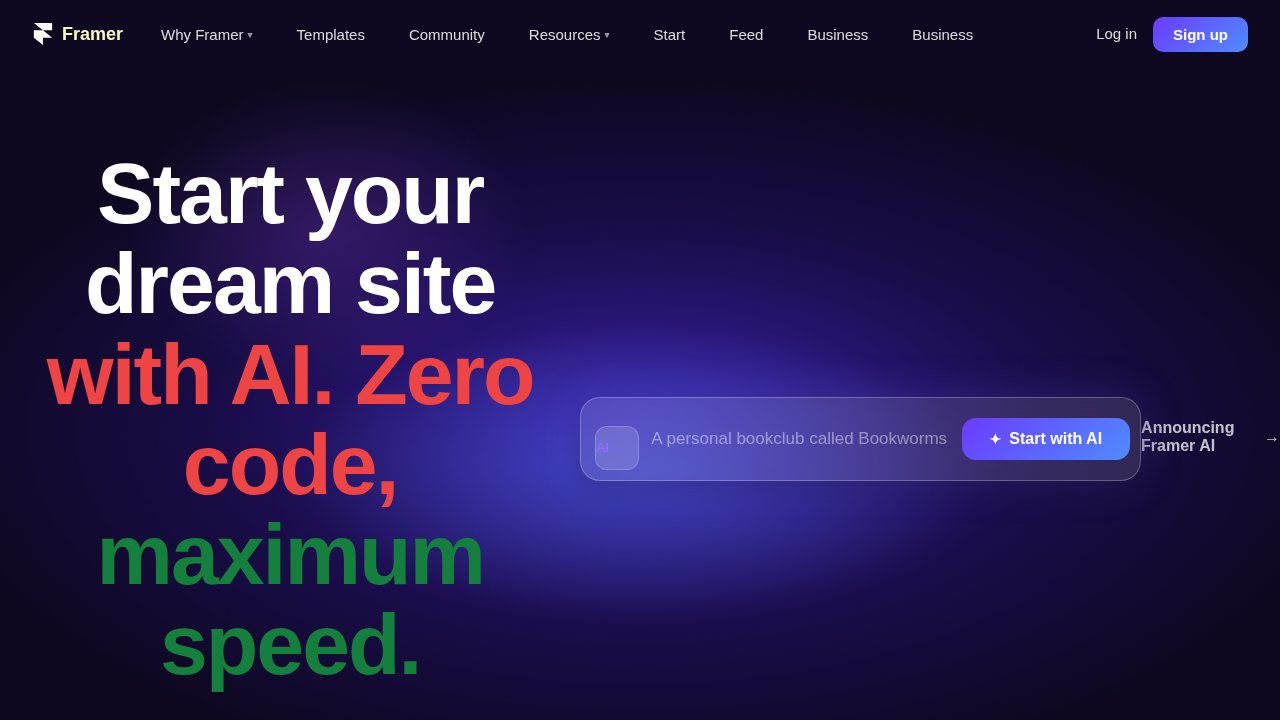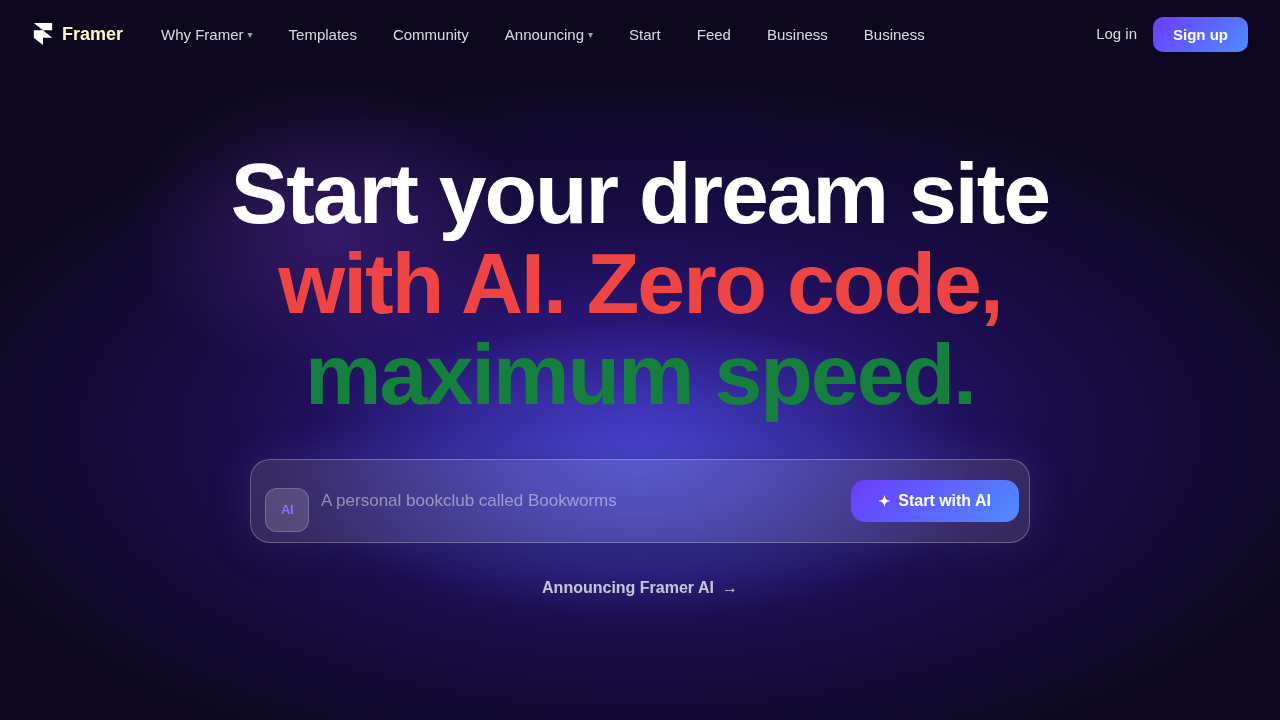--- a/index.html
+++ b/index.html
@@ -72,21 +72,21 @@
     }
 
     .framer-logo-icon {
       width: 22px;
       height: 22px;
     }
 
     .nav-items {
       display: flex;
       align-items: center;
-      gap: 8px;
+      gap: 16px;
       flex: 1;
     }
 
     .nav-item {
       color: rgba(255, 255, 255, 0.85);
       font-size: 15px;
       font-weight: 500;
       padding: 8px 14px;
       border-radius: 8px;
       cursor: pointer;
@@ -128,21 +128,21 @@
       cursor: pointer;
       border: none;
       white-space: nowrap;
     }
 
     
     .hero {
       position: relative;
       z-index: 5;
       display: flex;
-      flex-direction: column;
+      flex-direction: row;
       align-items: center;
       padding-top: 80px;
     }
 
     .hero-title {
       text-align: center;
       font-size: 86px;
       font-weight: 800;
       line-height: 1.05;
       letter-spacing: -2px;
@@ -179,21 +179,21 @@
       box-shadow: 0 0 40px rgba(100, 80, 220, 0.3), 0 8px 30px rgba(0,0,0,0.3);
     }
 
     .ai-icon-container {
       width: 44px;
       height: 44px;
       background: rgba(255,255,255,0.15);
       border-radius: 12px;
       display: flex;
       align-items: center;
-      justify-content: center;
+      justify-content: flex-start;
       flex-shrink: 0;
       border: 1px solid rgba(255,255,255,0.2);
       margin-top: 18px;
     }
 
     .ai-icon-text {
       font-size: 13px;
       font-weight: 700;
       color: #8b6fff;
       letter-spacing: -0.5px;
@@ -271,21 +271,21 @@
       <span>Why Framer</span>
       <span class="chevron">▾</span>
     </a>
     <a class="nav-item" href="#">
       <span>Templates</span>
     </a>
     <a class="nav-item" href="#">
       <span>Community</span>
     </a>
     <a class="nav-item" href="#">
-      <span>Announcing</span>
+      <span>Resources</span>
       <span class="chevron">▾</span>
     </a>
     <a class="nav-item" href="#">
       <span>Start</span>
     </a>
     <a class="nav-item" href="#">
       <span>Feed</span>
     </a>
     <a class="nav-item" href="#">
       <span>Business</span>

